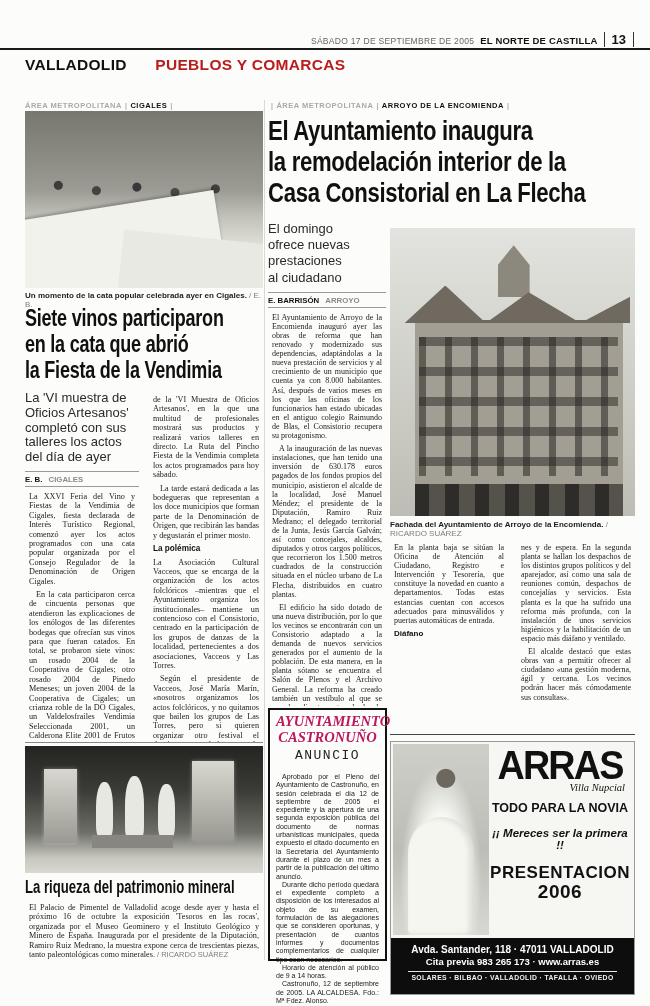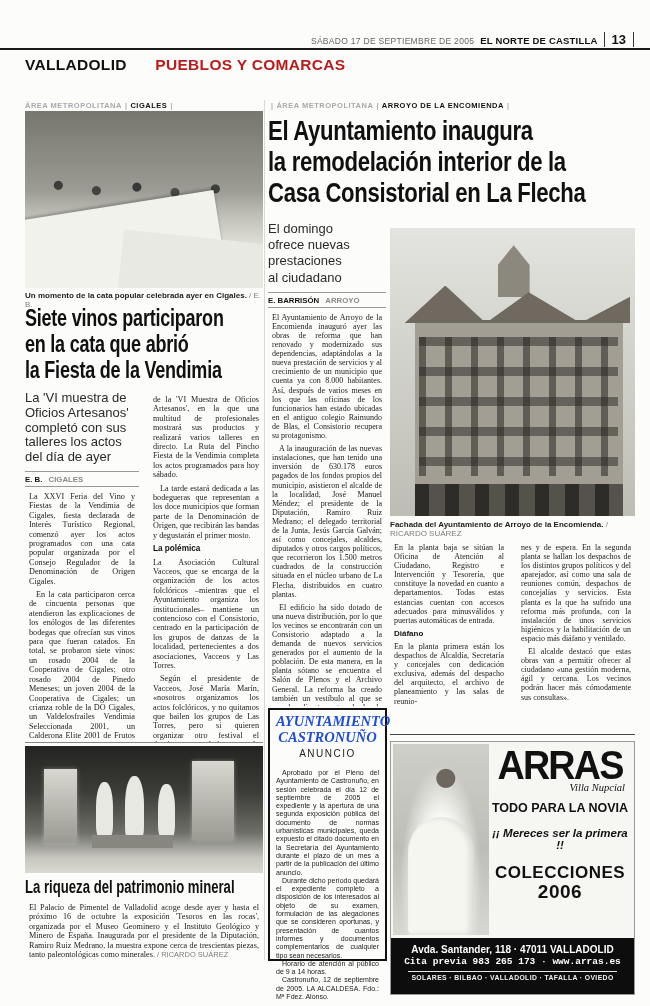--- a/index.html
+++ b/index.html
@@ -76,22 +76,22 @@
   .ph-bride{position:absolute;left:2px;top:2px;width:96px;height:191px;
       background:radial-gradient(circle at 55% 18%, #6d675f 0 9px, rgba(0,0,0,0) 10px),
                  radial-gradient(ellipse at 50% 72%, #f7f7f3 0 34%, rgba(0,0,0,0) 60%),
                  linear-gradient(180deg,#cfcfc9 0%,#bdbdb7 55%,#d8d8d2 100%);}
   .ph-bride .dress{position:absolute;left:16%;bottom:0;width:68%;height:62%;background:#f6f6f1;
       border-radius:50% 50% 8% 8%/30% 30% 4% 4%;box-shadow:inset -4px 0 6px rgba(0,0,0,.12);}
   
   .notice{position:absolute;left:268px;top:708px;width:119px;height:253px;border:2px solid #111;
           background:#fcfcfa;box-sizing:border-box;padding:4px 6px;}
   .notice-title{font-family:"Liberation Serif",serif;font-style:italic;font-weight:bold;
-                font-size:14.5px;line-height:15.5px;text-align:center;color:#1d4ed8;}
-  .notice-sub{font-family:Liberation Sans, sans-serif;font-size:10px;letter-spacing:1.5px;
+                font-size:14.5px;line-height:15.5px;text-align:center;color:#be185d;}
+  .notice-sub{font-family:Liberation Mono, monospace;font-size:13px;letter-spacing:1.5px;
               text-align:center;margin:3px 0 10px;color:#222;}
   .notice-body p{margin:0;font-family:"Liberation Sans",sans-serif;font-size:7px;line-height:8.3px;
                  text-align:justify;text-indent:6px;color:#1a1a1a;}
   
   .arras{position:absolute;left:390px;top:741px;width:245px;height:254px;background:#f6f6f3;
          border:1px solid #9a9a96;box-sizing:border-box;}
   .arras-right{position:absolute;left:98px;top:4px;right:3px;text-align:center;
                font-family:"Liberation Sans",sans-serif;color:#111;}
   .arras-brand{font-size:41px;font-weight:bold;letter-spacing:-2px;line-height:38px;
                transform:scaleX(.92);transform-origin:50% 0;}
@@ -101,21 +101,21 @@
   .arras-line2{font-size:11.5px;font-weight:bold;font-style:italic;margin-top:12px;}
   .arras-pres{font-size:17px;font-weight:bold;line-height:19px;margin-top:12px;letter-spacing:.5px;}
   .arras-year{font-size:19px;font-weight:bold;line-height:20px;}
   .arras-best{position:absolute;left:6px;right:4px;top:197px;text-align:center;
               font-family:"Liberation Sans",sans-serif;font-size:9px;font-weight:bold;color:#222;
               border-bottom:1px solid #444;padding-bottom:3px;line-height:11.5px;}
   .arras-bar{position:absolute;left:0;right:0;bottom:0;height:56px;background:#0d0d0d;color:#fff;
              text-align:center;font-family:"Liberation Sans",sans-serif;font-weight:bold;padding-top:5px;
              box-sizing:border-box;}
   .arras-address{font-size:10px;line-height:13px;}
-  .arras-phone{font-size:9.5px;line-height:12px;font-family:Liberation Mono, monospace;}
+  .arras-phone{font-size:9.5px;line-height:12px;}
   .arras-cities{font-size:6.8px;letter-spacing:.4px;width:86%;margin:3px auto 0;
                 border-top:1px solid #e8e8e8;padding-top:2px;color:#f2f2f2;}
 </style>
 </head>
 <body>
 
 <div class="page">
 
   <div class="top-row">
     <span class="top-date">SÁBADO 17 DE SEPTIEMBRE DE 2005</span>
@@ -217,21 +217,20 @@
   </div>
   <div class="caption" style="position:absolute;left:390px;top:520px;width:245px;">
     <span>Fachada del Ayuntamiento de Arroyo de la Encomienda.</span>
     <span class="credit">/ RICARDO SUÁREZ</span>
   </div>
 
   <div class="cols" style="position:absolute;left:390px;top:539px;width:245px;height:168px;">
     <div class="col bt bt-r" style="width:118px;margin-right:9px;">
       <p>En la planta baja se sitúan la Oficina de Atención al Ciudadano, Registro e Intervención y Tesorería, que constituye la novedad en cuanto a departamentos. Todas estas estancias cuentan con accesos adecuados para minusválidos y puertas automáticas de entrada.</p>
       <p class="inline-sub">Diáfano</p>
-      <p style="text-indent:0;">En la planta primera están los despachos de Alcaldía, Secretaría y concejales con dedicación exclusiva, además del despacho del arquitecto, el archivo de planeamiento y las salas de reunio-</p>
     </div>
     <div class="col bt bt-r" style="width:118px;">
       <p>nes y de espera. En la segunda planta se hallan los despachos de los distintos grupos políticos y del aparejador, así como una sala de reuniones común, despachos de concejalías y servicios. Esta planta es la que ha sufrido una reforma más profunda, con la instalación de unos servicios higiénicos y la habilitación de un espacio más diáfano y ventilado.</p>
       <p>El alcalde destacó que estas obras van a permitir ofrecer al ciudadano «una gestión moderna, ágil y cercana. Los vecinos podrán hacer más cómodamente sus consultas».</p>
     </div>
   </div>
 
   <div class="hrule" style="left:25px;top:742px;width:238px;background:#888;"></div>
   <div class="photo ph-museum" style="left:25px;top:746px;width:238px;height:127px;">
     <div class="case" style="left:8%;top:18%;width:14%;height:58%;"></div>
@@ -268,21 +267,21 @@
   <div class="arras">
     <div class="ph-bride">
       <div class="dress"></div>
     </div>
     <div class="arras-right">
       <div class="arras-brand">ARRAS</div>
       <div class="arras-brand-sub">Villa Nupcial</div>
       <div class="arras-line1">TODO PARA LA NOVIA</div>
       <div class="arras-line2">¡¡ Mereces ser la primera !!</div>
       <div class="arras-pres">
-        <div>COLECCIONES</div>
+        <div>PRESENTACION</div>
         <div class="arras-year">2006</div>
       </div>
     </div>
     <div class="arras-best">
       <div>· LOS MEJORES DISEÑADORES ·</div>
       <div>· LAS MEJORES FIRMAS ·</div>
     </div>
     <div class="arras-bar">
       <div class="arras-address">Avda. Santander, 118 · 47011 VALLADOLID</div>
       <div class="arras-phone">Cita previa 983 265 173 · www.arras.es</div>

